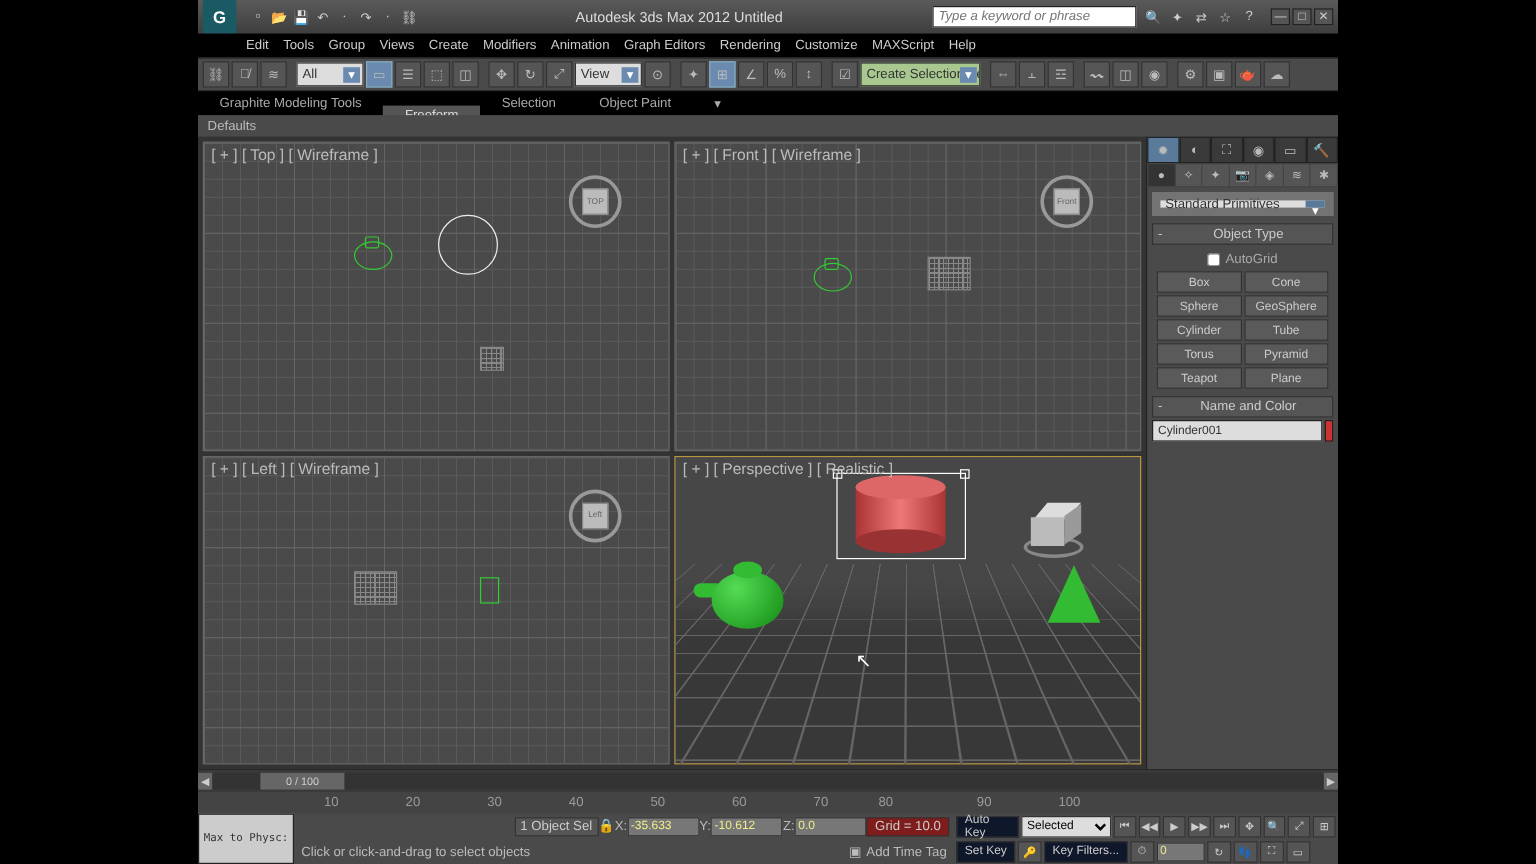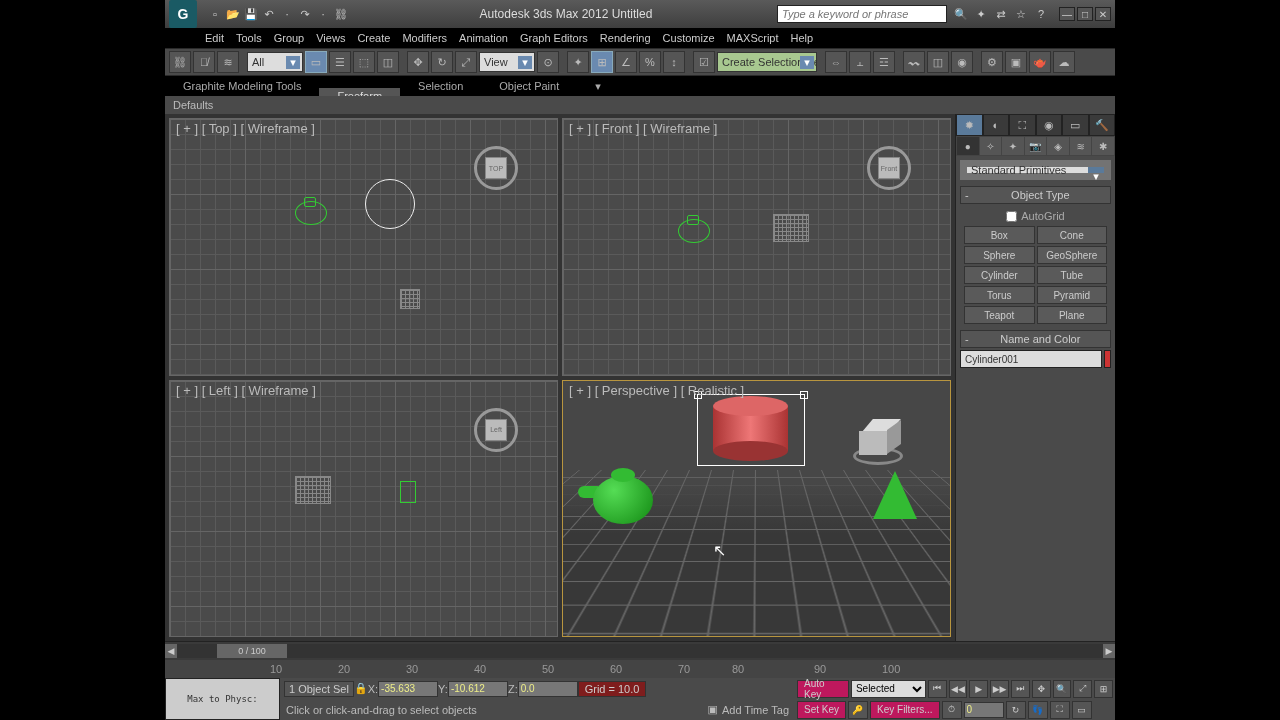--- a/index.html
+++ b/index.html
@@ -101,33 +101,33 @@
 
 
 .bottom { background: #4a4a4a; border-top: 1px solid #222; }
 .timeslider { height: 18px; background: #3a3a3a; display: flex; align-items: center; }
 .timeslider .arrow { width: 12px; height: 14px; background: #666; color: #ccc; display: flex; align-items: center; justify-content: center; cursor: pointer; font-size: 9px; }
 .timeslider .slider-track { flex: 1; position: relative; height: 14px; background: #333; }
 .timeslider .slider-handle { position: absolute; left: 40px; width: 70px; height: 14px; background: #666; color: #ccc; display: flex; align-items: center; justify-content: center; font-size: 9px; cursor: pointer; }
 .timeruler { height: 18px; background: #444; display: flex; align-items: center; color: #999; font-size: 9px; position: relative; padding-left: 40px; }
 .timeruler span { position: absolute; }
 .statusbar { height: 42px; display: flex; }
-.statusbar .mini { width: 115px; background: #ccc; border: 1px solid #222; color: #333; display: flex; align-items: center; justify-content: center; font-size: 9px; font-family: monospace; }
+.statusbar .mini { width: 80px; background: #ccc; border: 1px solid #222; color: #333; display: flex; align-items: center; justify-content: center; font-size: 9px; font-family: monospace; }
 .statusbar .midcol { flex: 1; display: flex; flex-direction: column; }
-.statusbar .coordrow { height: 21px; display: flex; align-items: center; gap: 0; padding: 0 4px; color: #ccc; font-size: 10px; }
+.statusbar .coordrow { height: 21px; display: flex; align-items: center; gap: 0; padding: 0 4px; color: #ccc; font-size: 10px; justify-content: flex-end; }
 .statusbar .coordrow .lbl { color: #bbb; }
 .statusbar .coordrow input { width: 60px; height: 16px; background: #777; border: 1px solid #333; color: #ee8; font-size: 10px; padding: 0 2px; }
 .statusbar .coordrow .sel-info { width: 70px; background: #555; padding: 1px 4px; border: 1px solid #333; overflow: hidden; white-space: nowrap;}
 .statusbar .coordrow .gridinfo { background: #7f1d1d; padding: 1px 6px; border: 1px solid #333; }
 .statusbar .prompt { height: 21px; display: flex; align-items: center; padding: 0 6px; color: #bbb; font-size: 10px; }
 .statusbar .prompt .addtag { margin-left: auto; display: flex; align-items: center; gap: 4px; color: #bbb; }
 .statusbar .rightcol { width: 320px; display: flex; flex-direction: column; }
 .statusbar .playrow { height: 21px; display: flex; align-items: center; gap: 2px; padding: 0 2px; }
 .statusbar .playrow .pbtn { width: 20px; height: 18px; background: #555; border: 1px solid #333; color: #ccc; display: flex; align-items: center; justify-content: center; cursor: pointer; font-size: 9px; }
-.statusbar .playrow .keybtn { padding: 0 6px; height: 18px; background: #be185d; border: 1px solid #333; color: #ccc; display: flex; align-items: center; font-size: 10px; cursor: pointer; }
+.statusbar .playrow .keybtn { padding: 0 6px; height: 18px; background: #0f172a; border: 1px solid #333; color: #ccc; display: flex; align-items: center; font-size: 10px; cursor: pointer; }
 .statusbar .playrow select { height: 18px; background: #ddd; border: 1px solid #333; font-size: 10px; width: 80px; }
 .statusbar .playrow input.frame { width: 40px; height: 16px; background: #777; border: 1px solid #333; color: #ee8; font-size: 10px; padding: 0 2px; }
 </style>
 </head>
 <body>
 
 <div class="app">
 
   <div class="titlebar">
     <div class="logo">G</div>

